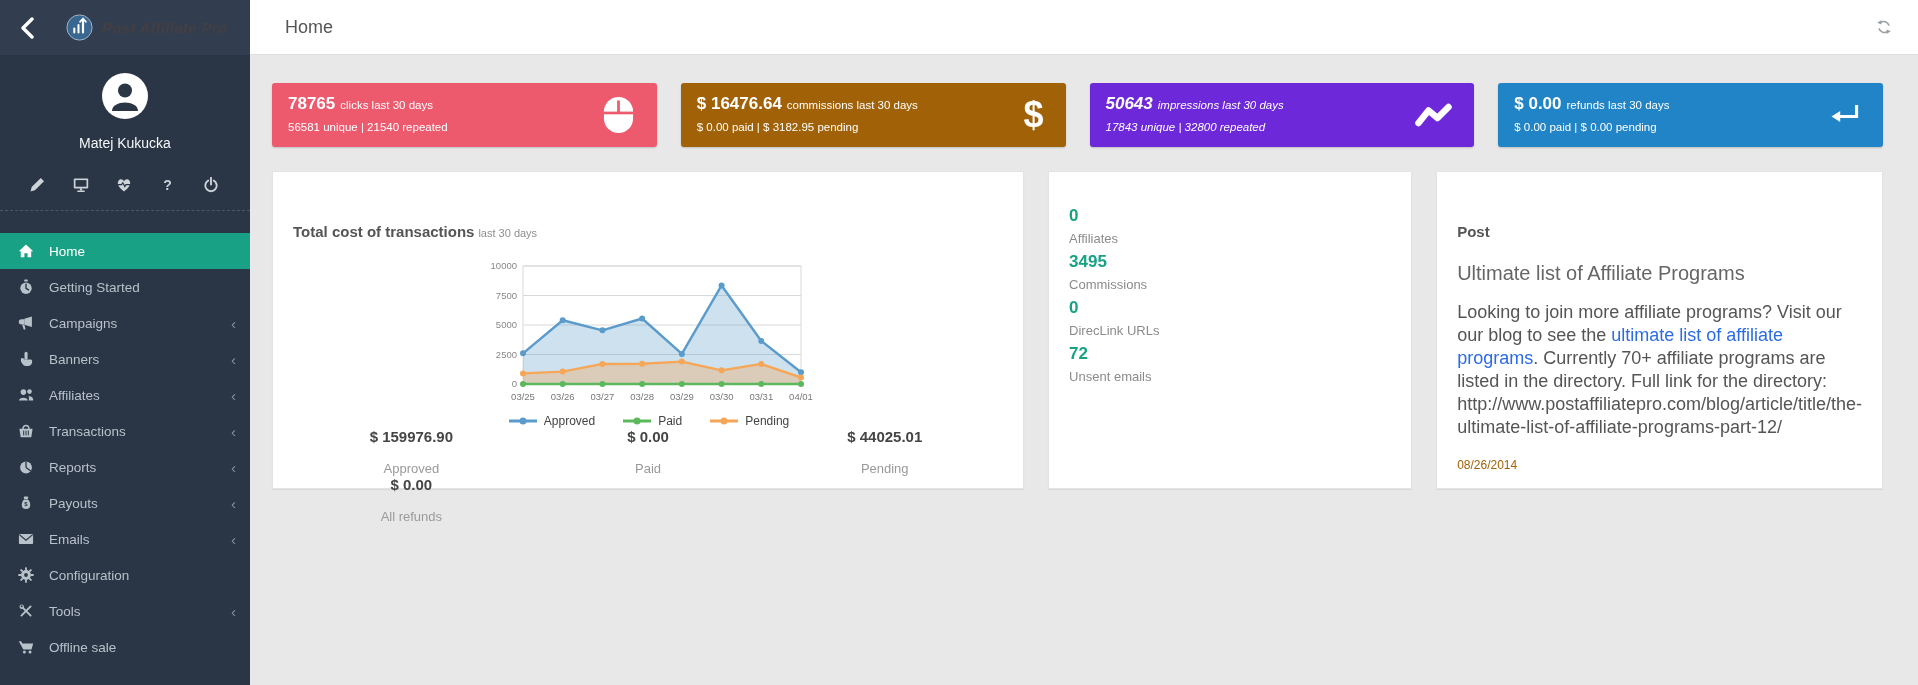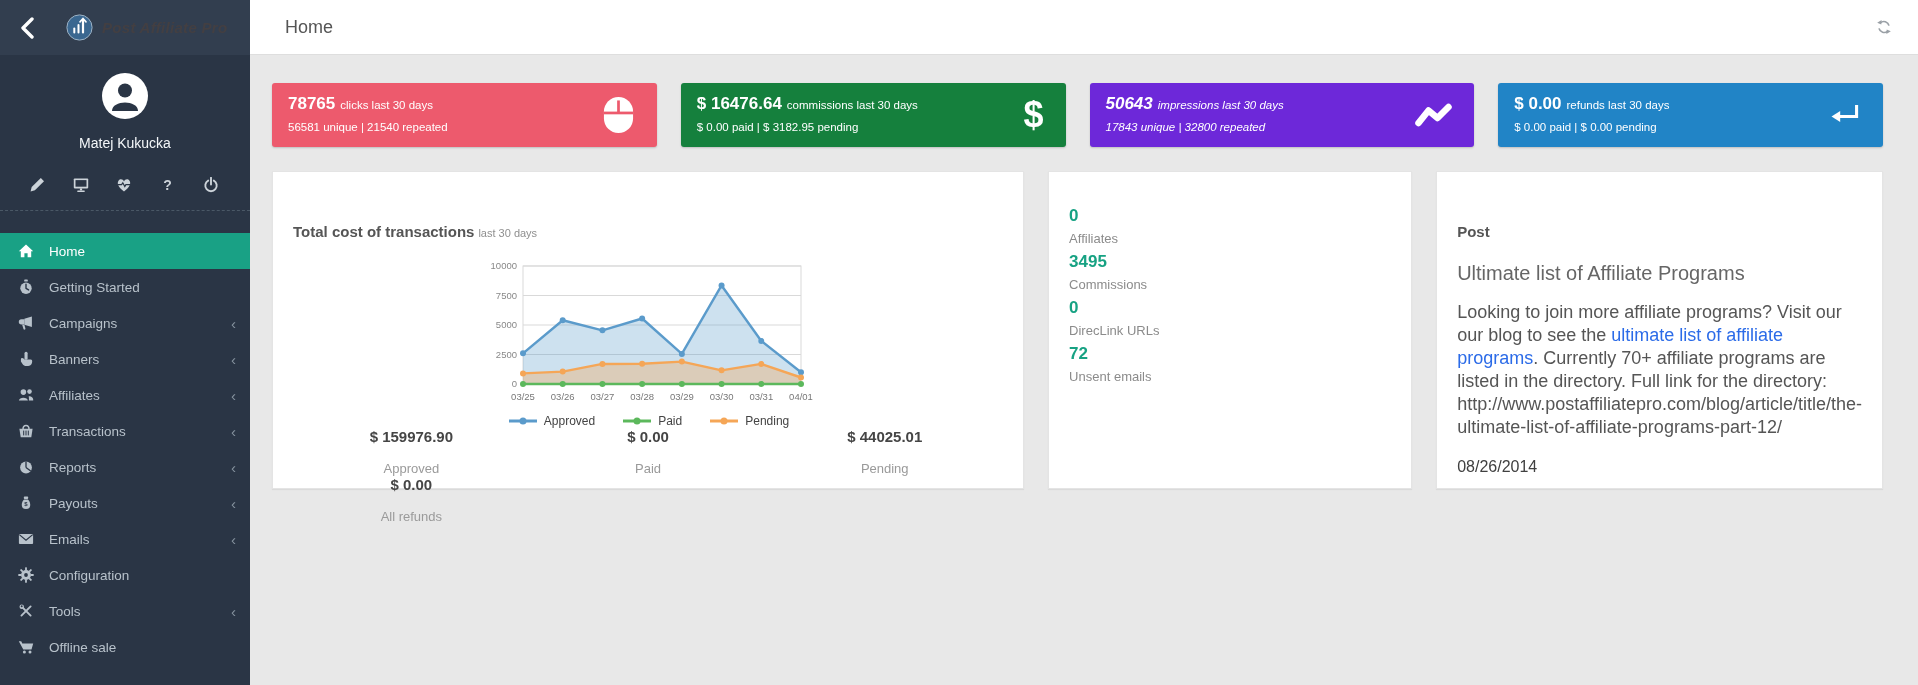--- a/index.html
+++ b/index.html
@@ -56,21 +56,21 @@
   .sum-val{font-size:15px;font-weight:bold;color:#454545;}
   .sum-lab{font-size:13px;color:#9a9a9a;margin-top:16px;}
   
   .task-list{margin-top:16px;}
   .task-num{font-size:17px;font-weight:bold;color:var(--teal);line-height:23px;cursor:pointer;}
   .task-lab{font-size:13px;color:#8b8b8b;line-height:23px;}
   
   .news-head{margin-top:22px;font-size:20px;color:#666;}
   .news-body{margin:16px 0 17px;font-size:18px;line-height:23px;color:#555;word-wrap:break-word;}
   .news-link{color:var(--link);cursor:pointer;text-decoration:none;}
-  .news-date{margin-top:19px;font-size:16px;color:#404040;}
+  .news-date{margin-top:19px;font-size:12px;color:#a16207;}
 </style>
 </head>
 <body>
 
 <div class="sidebar">
   <div class="sb-header">
     <span class="back">
         <svg width="14" height="22" viewBox="0 0 14 22">
           <path d="M12 2 L3 11 L12 20" fill="none" stroke="#fff" stroke-width="3.4" stroke-linecap="round" stroke-linejoin="round"></path>
         </svg>
@@ -284,21 +284,21 @@
         <div><span class="stat-value">78765</span><span class="stat-label">clicks last 30 days</span></div>
         <div class="stat-sub">56581 unique | 21540 repeated</div>
         <span class="stat-icon">
           <svg width="33" height="40" viewBox="0 0 34 40">
             <rect x="2" y="1.5" width="30" height="37" rx="15" fill="#fff"></rect>
             <rect x="15.6" y="5" width="2.8" height="12" fill="#ed5a6d"></rect>
             <rect x="2" y="16.5" width="30" height="2.8" fill="#ed5a6d"></rect>
           </svg>
         </span>
       </div>
-      <div class="stat-card" style="background: #15803d;">
+      <div class="stat-card" style="background: #a16207;">
         <div><span class="stat-value">$ 16476.64</span><span class="stat-label">commissions last 30 days</span></div>
         <div class="stat-sub">$ 0.00 paid | $ 3182.95 pending</div>
         <span class="stat-icon">
           <span class="dollar">$</span>
         </span>
       </div>
       <div class="stat-card" style="background: #6d28d9; font-style: italic;">
         <div><span class="stat-value">50643</span><span class="stat-label">impressions last 30 days</span></div>
         <div class="stat-sub">17843 unique | 32800 repeated</div>
         <span class="stat-icon">

